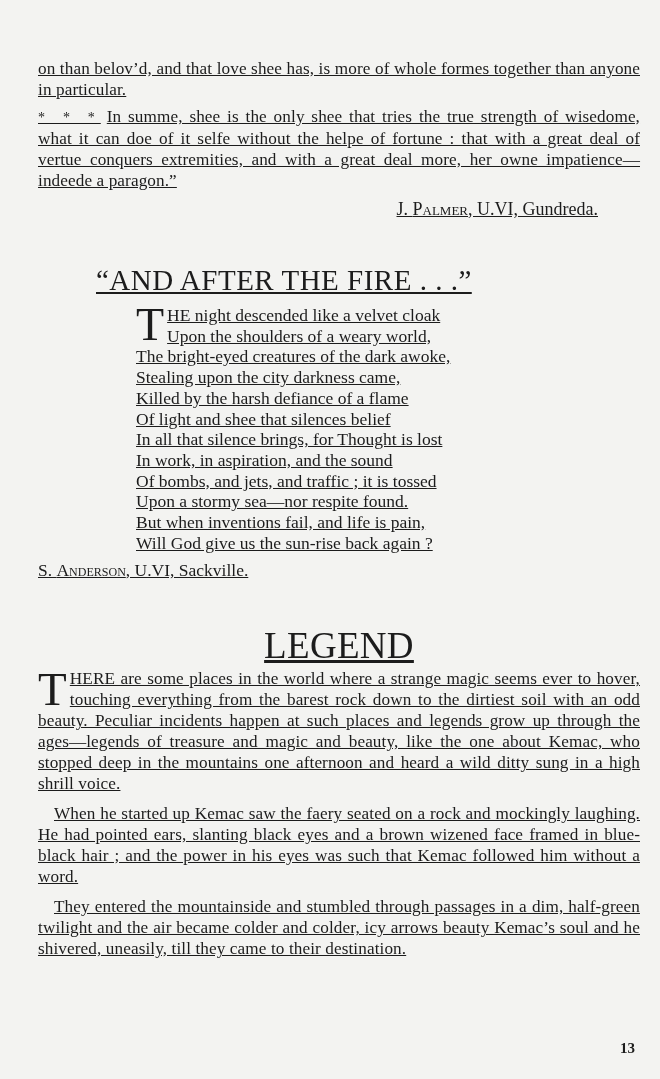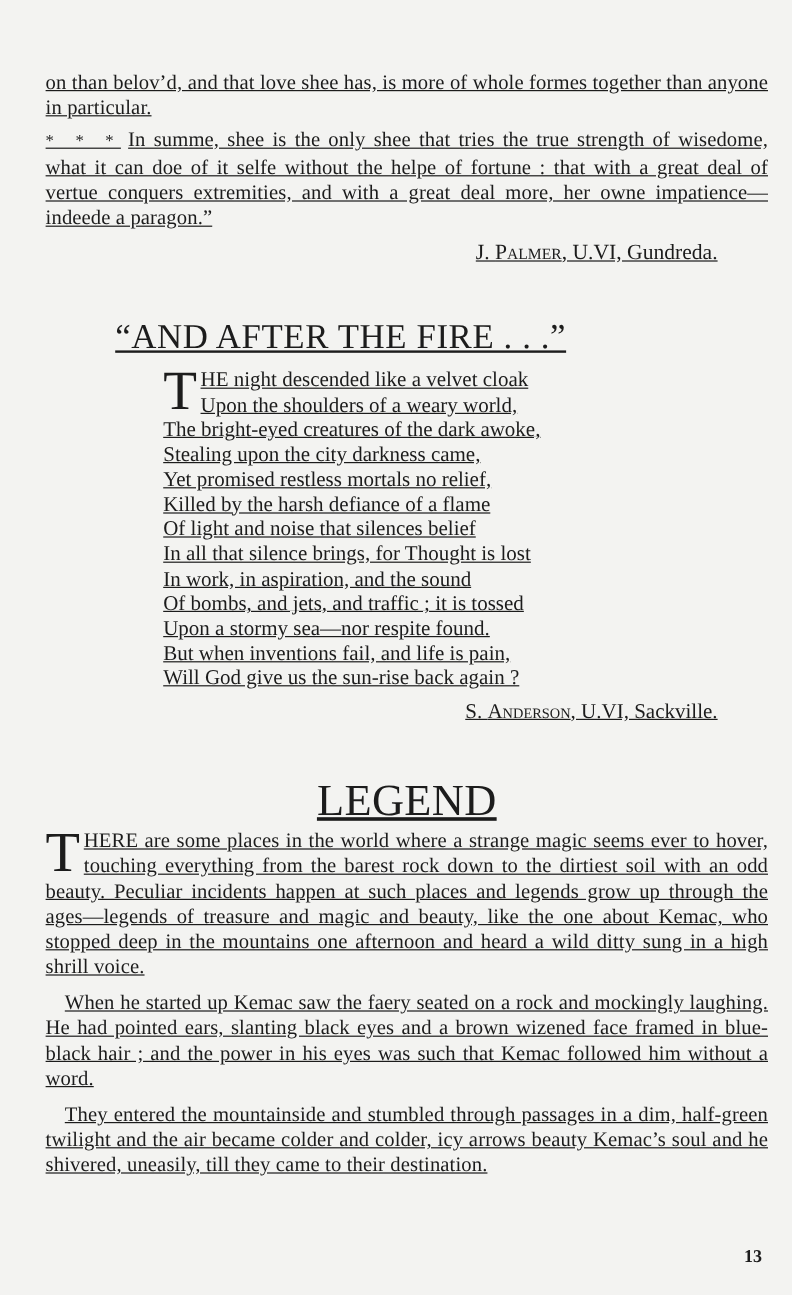--- a/index.html
+++ b/index.html
@@ -24,21 +24,21 @@
   .title-fire {
     font-size: 29px; letter-spacing: 0.5px; margin: 43px 0 0 58px; line-height: 34px;
     font-weight: normal;
   }
   .poem { margin: 8px 0 0 98px; font-size: 17.5px; line-height: 20.7px; }
   .poem .line { display: block; white-space: nowrap; }
   .dropcap-wrap { position: relative; }
   .dropcap {
     float: left; font-size: 46px; line-height: 36px; margin: 2px 3px 0 0; padding: 0;
   }
-  .sig2 { text-align: right; font-size: 17.5px; margin: 7px 42px 0 0; }
+  .sig2 { font-size: 17.5px; margin: 7px 42px 0 0; }
   .title-legend {
     text-align: center; font-size: 37px; margin: 47px 0 0 0; line-height: 36px;
     font-weight: normal; letter-spacing: 0.3px;
   }
   .legend-first { margin-top: 4px; }
   .legend-first .dropcap { font-size: 47px; line-height: 37px; margin: 3px 3px 0 0; }
   .gap { margin-top: 9px; }
   .page-num {
     position: absolute; right: 25px; top: 1040px; font-size: 15px; font-weight: bold;
   }
@@ -59,23 +59,22 @@
   <h2 class="title-fire">“AND AFTER THE FIRE . . .”</h2>
 
   <div class="poem">
     <div class="dropcap-wrap">
       <span class="dropcap">T</span>
       <span class="line">HE night descended like a velvet cloak</span>
       <span class="line">Upon the shoulders of a weary world,</span>
     </div>
     <span class="line" style="clear:both">The bright-eyed creatures of the dark awoke,</span>
     <span class="line">Stealing upon the city darkness came,</span>
-    <span class="line">Yet promised restless mortals no relief,</span>
     <span class="line">Killed by the harsh defiance of a flame</span>
-    <span class="line">Of light and noise that silences belief</span>
+    <span class="line">Of light and shee that silences belief</span>
     <span class="line">In all that silence brings, for Thought is lost</span>
     <span class="line">In work, in aspiration, and the sound</span>
     <span class="line">Of bombs, and jets, and traffic ; it is tossed</span>
     <span class="line">Upon a stormy sea—nor respite found.</span>
     <span class="line">But when inventions fail, and life is pain,</span>
     <span class="line">Will God give us the sun-rise back again ?</span>
   </div>
   <div class="sig2">
     <span>S. </span><span class="sc">Anderson</span><span>, U.VI, Sackville.</span>
   </div>

